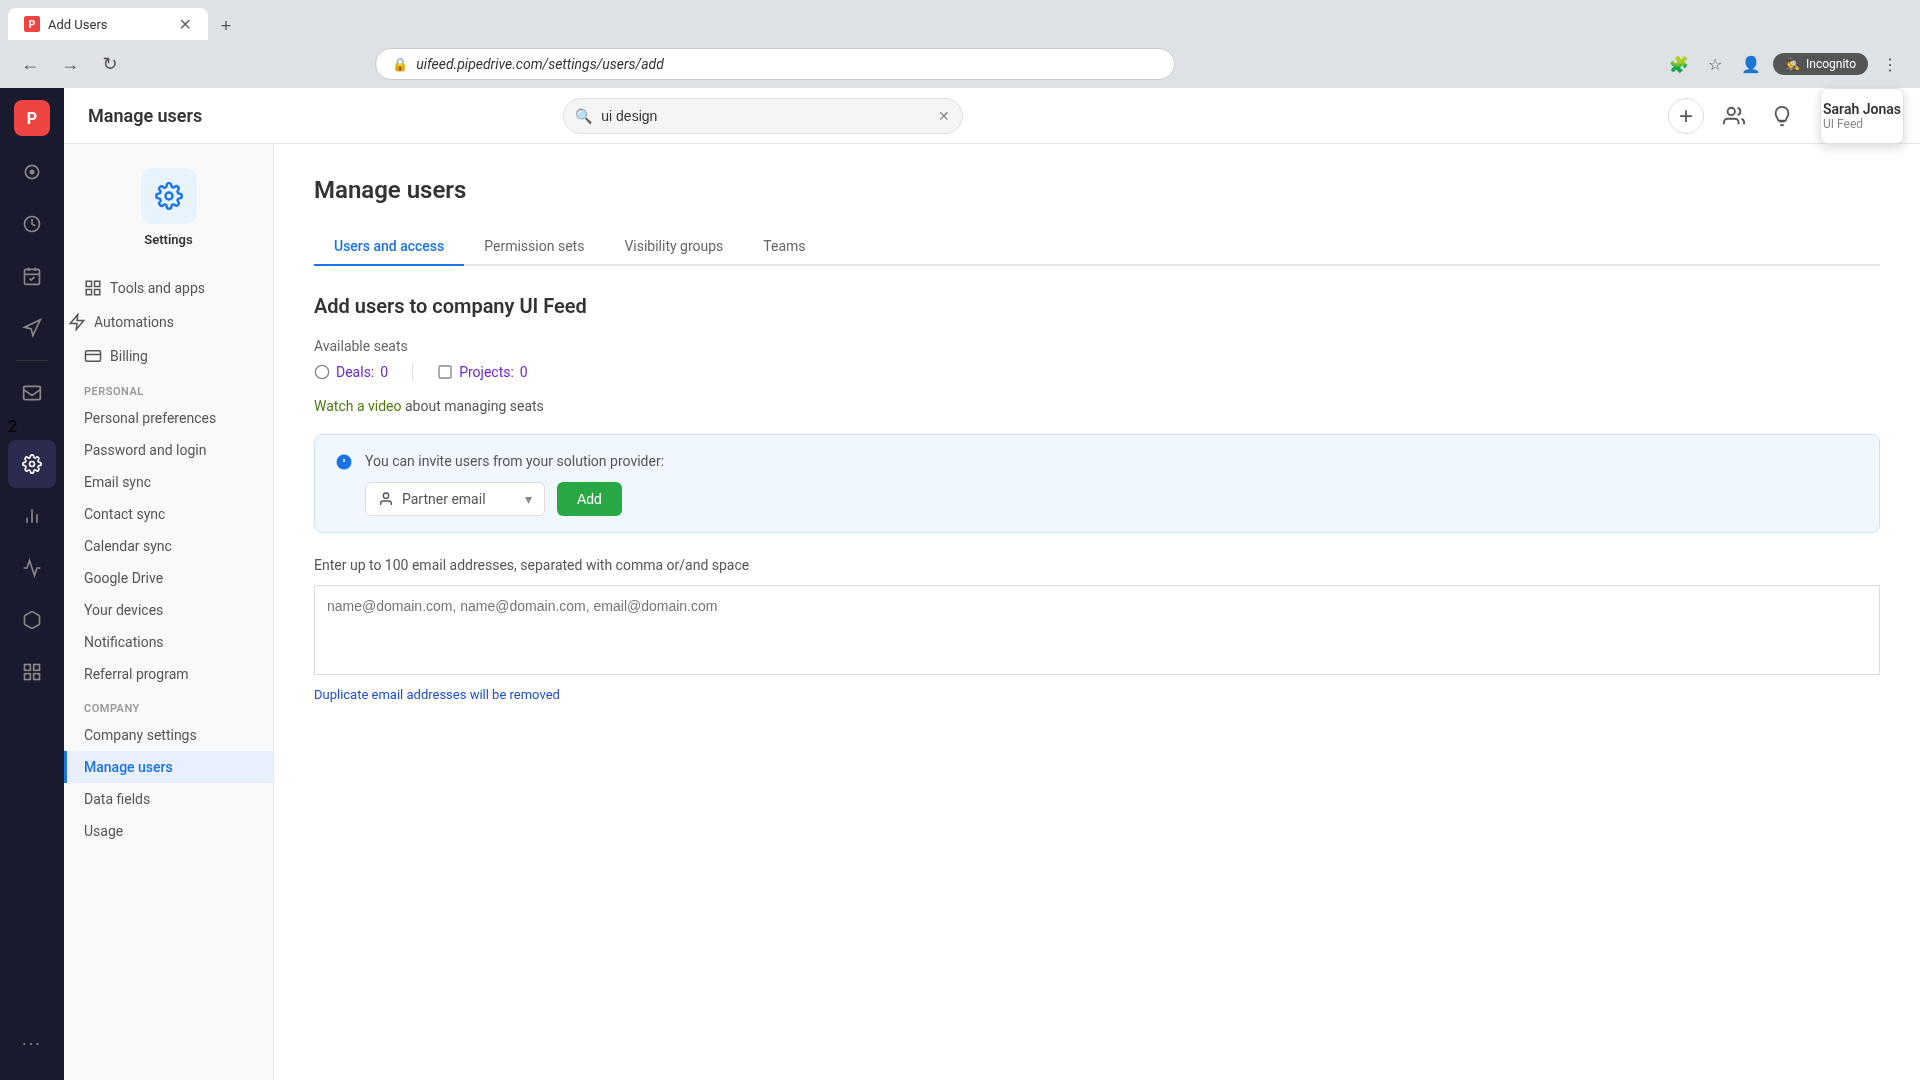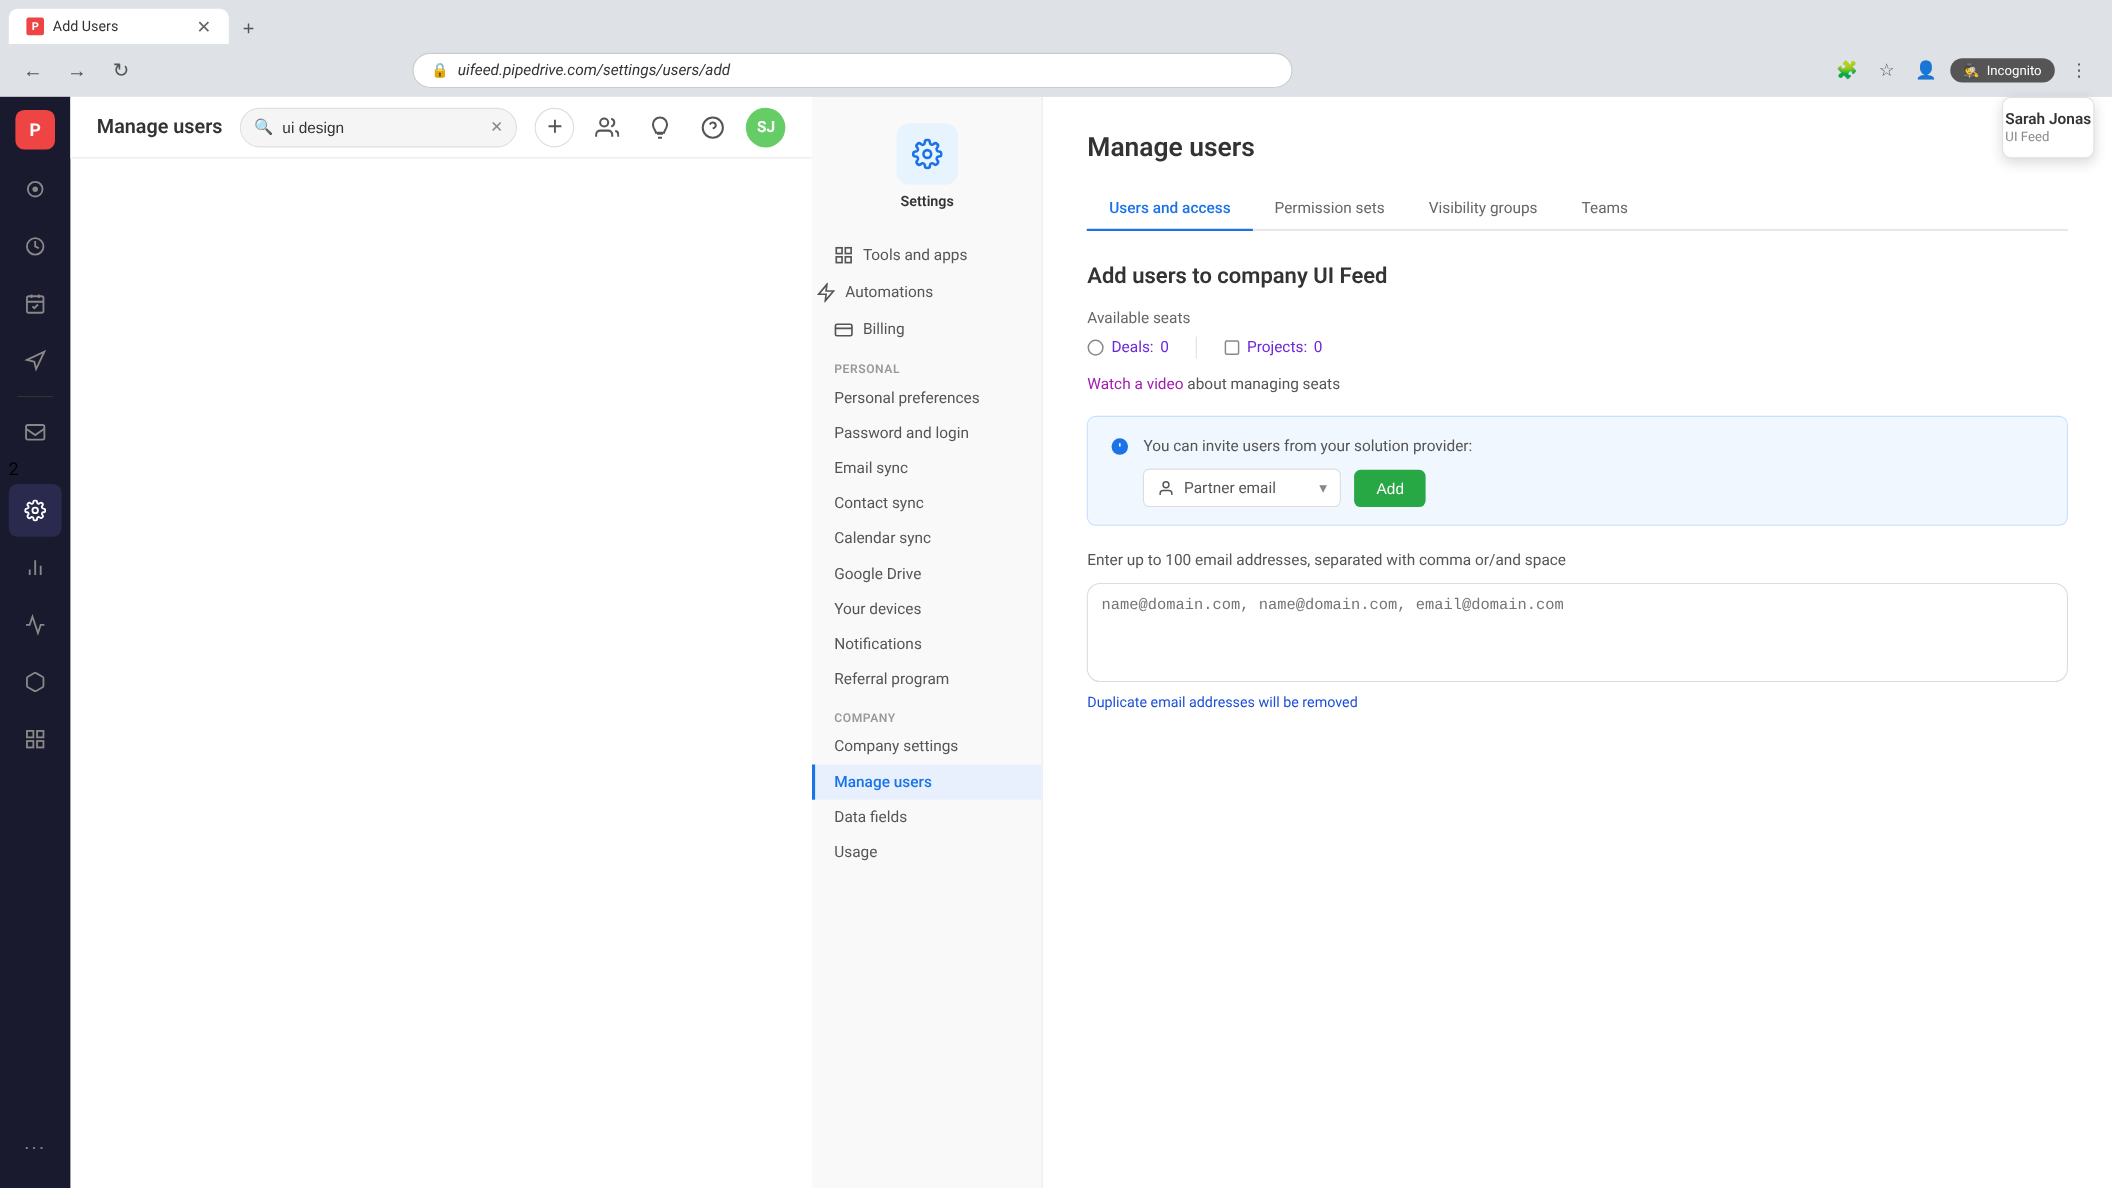--- a/index.html
+++ b/index.html
@@ -26,21 +26,21 @@
     .left-sidebar { width: 64px; background: #1a1a2e; display: flex; flex-direction: column; align-items: center; padding: 12px 0; gap: 4px; }
     .sidebar-logo { width: 36px; height: 36px; background: #e44; border-radius: 8px; display: flex; align-items: center; justify-content: center; color: white; font-weight: bold; font-size: 16px; margin-bottom: 8px; }
     .sidebar-nav-item { width: 48px; height: 48px; display: flex; flex-direction: column; align-items: center; justify-content: center; gap: 2px; border-radius: 8px; cursor: pointer; color: #888; font-size: 9px; text-align: center; }
     .sidebar-nav-item.active { background: #2a2a4e; color: #fff; }
     .sidebar-nav-item svg { width: 20px; height: 20px; }
     .sidebar-divider { width: 32px; height: 1px; background: #333; margin: 4px 0; }
     .sidebar-nav-item-wrap { position: relative; }
     .sidebar-more { margin-top: auto; }
 
     
-    .main-area { flex: 1; display: flex; flex-direction: row; }
+    .main-area { flex: 1; display: flex; flex-direction: column; }
     .top-header { height: 56px; background: #fff; border-bottom: 1px solid #e8e8e8; display: flex; align-items: center; padding: 0 24px; gap: 16px; }
     .header-title { font-size: 18px; font-weight: 600; color: #333; }
     .search-bar { flex: 1; max-width: 400px; margin: 0 auto; position: relative; display: flex; align-items: center; background: #f5f5f5; border-radius: 20px; padding: 0 12px; height: 36px; border: 1px solid #e0e0e0; }
     .search-bar input { border: none; background: transparent; font-size: 14px; color: #333; outline: none; flex: 1; }
     .search-icon { color: #888; font-size: 14px; margin-right: 8px; }
     .search-clear { color: #888; cursor: pointer; font-size: 14px; margin-left: 8px; }
     .header-actions { display: flex; align-items: center; gap: 12px; margin-left: auto; }
     .header-action-btn { width: 36px; height: 36px; border: none; background: transparent; cursor: pointer; color: #555; font-size: 18px; display: flex; align-items: center; justify-content: center; border-radius: 50%; }
     .add-btn { width: 36px; height: 36px; border: none; background: transparent; cursor: pointer; color: #555; font-size: 24px; display: flex; align-items: center; justify-content: center; border-radius: 50%; border: 1px solid #ddd; }
     .user-avatar { width: 36px; height: 36px; background: #6c6; border-radius: 50%; display: flex; align-items: center; justify-content: center; color: white; font-size: 14px; font-weight: bold; cursor: pointer; }
@@ -74,32 +74,32 @@
 
     
     .section-title { font-size: 20px; font-weight: 600; color: #333; margin-bottom: 20px; }
     .available-seats { margin-bottom: 16px; }
     .available-seats-label { font-size: 14px; color: #666; margin-bottom: 8px; }
     .seats-row { display: flex; align-items: center; gap: 24px; margin-bottom: 16px; }
     .seat-item { display: flex; align-items: center; gap: 6px; font-size: 14px; color: #6d28d9; }
     .seats-divider { width: 1px; height: 20px; background: #e0e0e0; }
 
     .watch-video-text { font-size: 14px; color: #555; margin-bottom: 20px; }
-    .watch-video-link { color: #a21caf; text-decoration: none; }
+    .watch-video-link { color: #4d7c0f; text-decoration: none; }
 
     .info-box { background: #f0f7ff; border: 1px solid #c8e0ff; border-radius: 8px; padding: 16px 20px; margin-bottom: 24px; display: flex; align-items: flex-start; gap: 12px; }
     .info-icon { color: #1a73e8; font-size: 18px; margin-top: 2px; }
     .info-text { font-size: 14px; color: #555; flex: 1; }
     .partner-email-row { display: flex; align-items: center; gap: 12px; margin-top: 12px; }
     .partner-email-select { display: flex; align-items: center; gap: 8px; background: #fff; border: 1px solid #ddd; border-radius: 6px; padding: 8px 12px; font-size: 14px; color: #555; cursor: pointer; min-width: 180px; }
     .partner-email-select .chevron { color: #888; margin-left: auto; }
     .add-partner-btn { background: #28a745; color: white; border: none; border-radius: 6px; padding: 9px 20px; font-size: 14px; font-weight: 500; cursor: pointer; }
 
     .email-input-label { font-size: 14px; color: #555; margin-bottom: 12px; }
-    .email-textarea { width: 100%; height: 90px; border: 1px solid #ddd; border-radius: 12px; padding: 12px; font-size: 14px; color: #999; resize: none; outline: none; font-family: Liberation Mono, monospace; }
+    .email-textarea { width: 100%; height: 90px; border: 1px solid #ddd; border-radius: 0; padding: 12px; font-size: 14px; color: #999; resize: none; outline: none; font-family: Liberation Sans, sans-serif; }
     .duplicate-note { font-size: 13px; color: #1d4ed8; margin-top: 8px; }
 
     .main-wrapper { position: relative; }
   </style>
 </head>
 <body>
 
 <div class="main-wrapper">
 
   <div class="browser-chrome">

